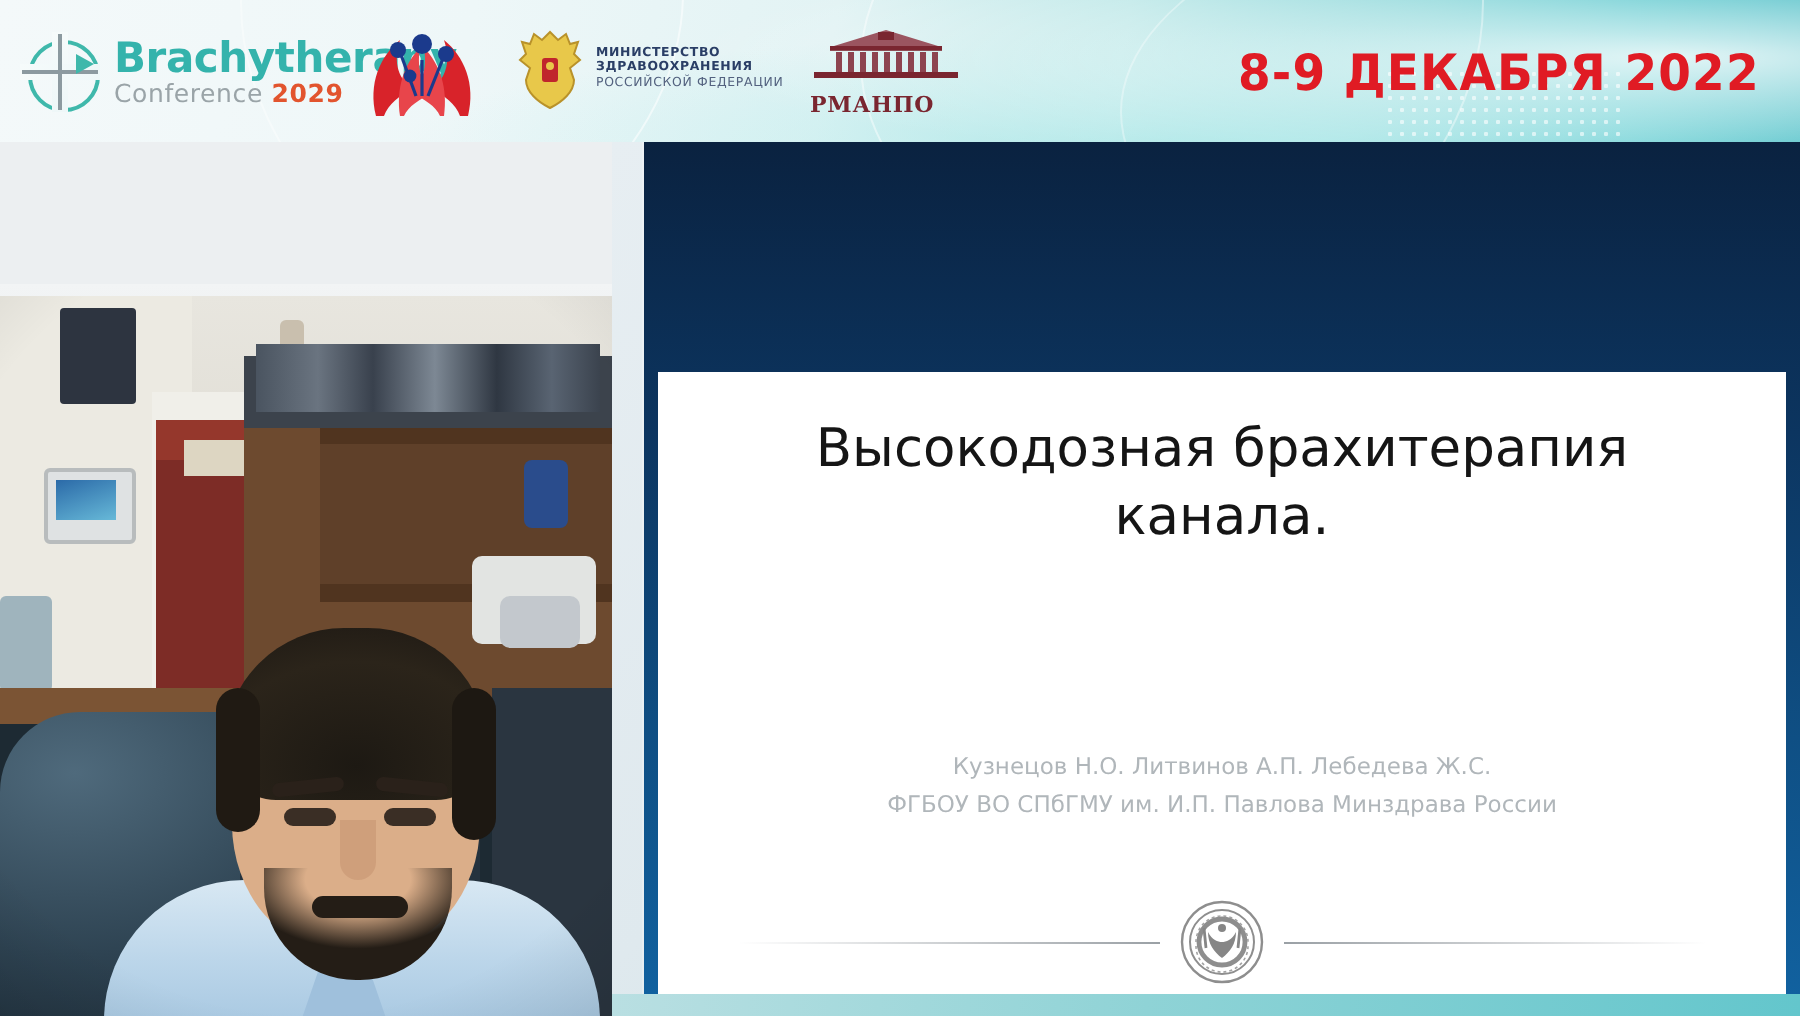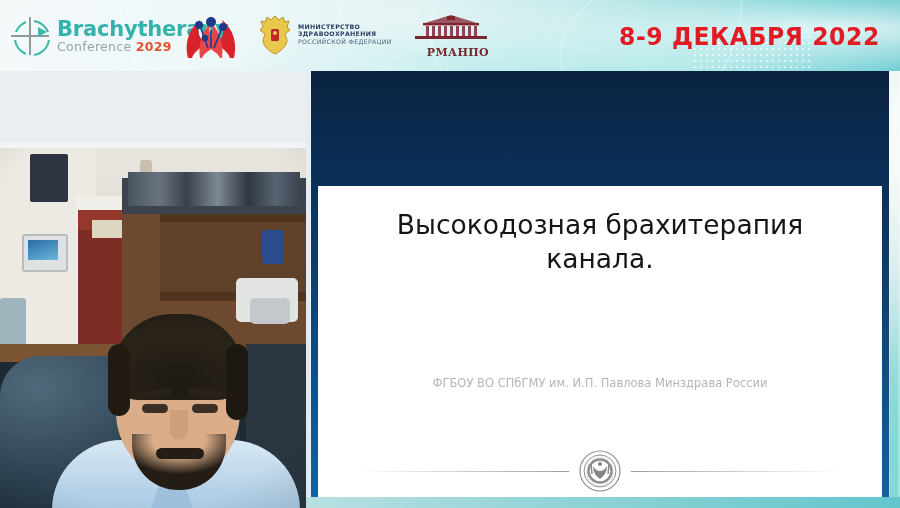--- a/index.html
+++ b/index.html
@@ -43,21 +43,21 @@
   #logo-flame svg{display:block;}
 
   
   #logo-ministry{position:absolute;left:258px;top:13px;display:flex;align-items:center;gap:6px;}
   #coat{width:34px;height:42px;flex:none;}
   #min-txt{line-height:1.15;}
   #min-txt div{font-size:6.2px;font-weight:bold;letter-spacing:.35px;color:#2a3e66;white-space:nowrap;}
   #min-txt div.m3{font-weight:normal;color:#53627f;}
 
   
-  #logo-rmanpo{position:absolute;left:405px;top:14px;width:84px;text-align:right;}
+  #logo-rmanpo{position:absolute;left:405px;top:14px;width:84px;text-align:left;}
   #rmanpo-bldg{width:76px;height:26px;margin:0 auto;}
   #rmanpo-name{margin-top:2px;font-family:"DejaVu Serif",serif;font-size:11px;
        font-weight:bold;color:#7a2630;letter-spacing:.4px;}
 
   
   #logo-urotv{position:absolute;left:498px;top:24px;display:flex;align-items:center;gap:1px;}
   #uro-word,#tv-word{font-size:15px;font-weight:bold;color:#5f6a72;letter-spacing:.5px;}
   #uro-mark{width:30px;height:30px;flex:none;margin:0 -3px;}
 
   
@@ -134,21 +134,21 @@
        background:radial-gradient(120% 105% at 50% 45%,rgba(0,0,0,0) 52%,rgba(0,0,0,.28) 100%);}
 
   
   #slide-bg{position:absolute;left:306px;top:71px;width:594px;height:437px;overflow:hidden;
        background:
         radial-gradient(70% 90% at 96% 16%, rgba(255,255,255,.9) 0%, rgba(255,255,255,0) 60%),
         radial-gradient(80% 70% at 98% 88%, rgba(125,216,214,.85) 0%, rgba(255,255,255,0) 62%),
         linear-gradient(135deg,#e7eef2 0%,#dfe9ee 40%,#cfe4e6 70%,#8fd6d6 100%);}
   .sbg-line{position:absolute;background:rgba(255,255,255,.5);}
 
-  #slide{position:absolute;left:5px;top:0;width:578px;height:426px;overflow:hidden;
+  #slide{position:absolute;left:16px;top:0;width:578px;height:426px;overflow:hidden;
        background:linear-gradient(180deg,#0a2240 0%,#0c3560 34%,#0f4f84 70%,#11619f 100%);
        box-shadow:0 0 0 1px rgba(255,255,255,.25);}
   #slide-inner{position:absolute;left:7px;top:115px;width:564px;height:311px;background:#fff;}
 
   #slide-title{position:absolute;left:34px;top:22px;width:496px;text-align:center;
        font-size:26.5px;line-height:1.30;color:#151515;font-family:"DejaVu Sans",sans-serif;}
   #slide-title div{white-space:nowrap;}
 
   #slide-authors{position:absolute;left:34px;top:188px;width:496px;text-align:center;
        font-size:11.5px;line-height:1.62;color:#b0b6ba;font-family:"DejaVu Sans",sans-serif;}
@@ -298,20 +298,21 @@
 
     <div id="slide">
       <div id="slide-inner">
 
         <div id="slide-title">
           <div>Высокодозная брахитерапия</div>
           <div>канала.</div>
         </div>
 
         <div id="slide-authors">
+          <div>Кузнецов Н.О. Литвинов А.П. Лебедева Ж.С.</div>
           <div>ФГБОУ ВО СПбГМУ им. И.П. Павлова Минздрава России</div>
         </div>
 
         <div id="slide-emblem-row">
           <div class="rule l"></div>
           <svg id="uni-emblem" viewBox="0 0 42 42" aria-hidden="true">
             <circle cx="21" cy="21" r="20" fill="none" stroke="#4a4a4a" stroke-width="1.2"></circle>
             <circle cx="21" cy="21" r="16" fill="none" stroke="#4a4a4a" stroke-width="1"></circle>
             <circle cx="21" cy="21" r="11.5" fill="none" stroke="#4a4a4a" stroke-width="2.4"></circle>
             <path d="M14 16 C14 22 17 26 21 29 C25 26 28 22 28 16 C26 20 23 21 21 21 C19 21 16 20 14 16 Z" fill="#3d3d3d"></path>

